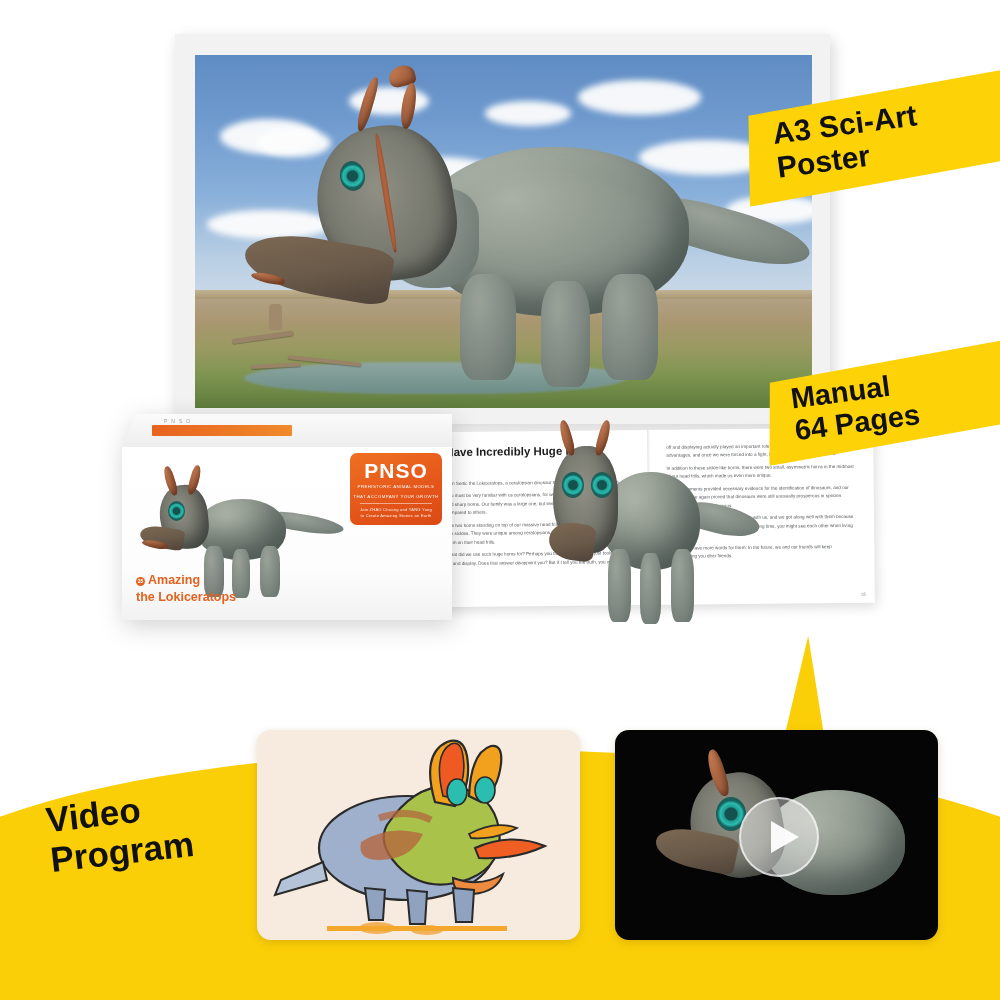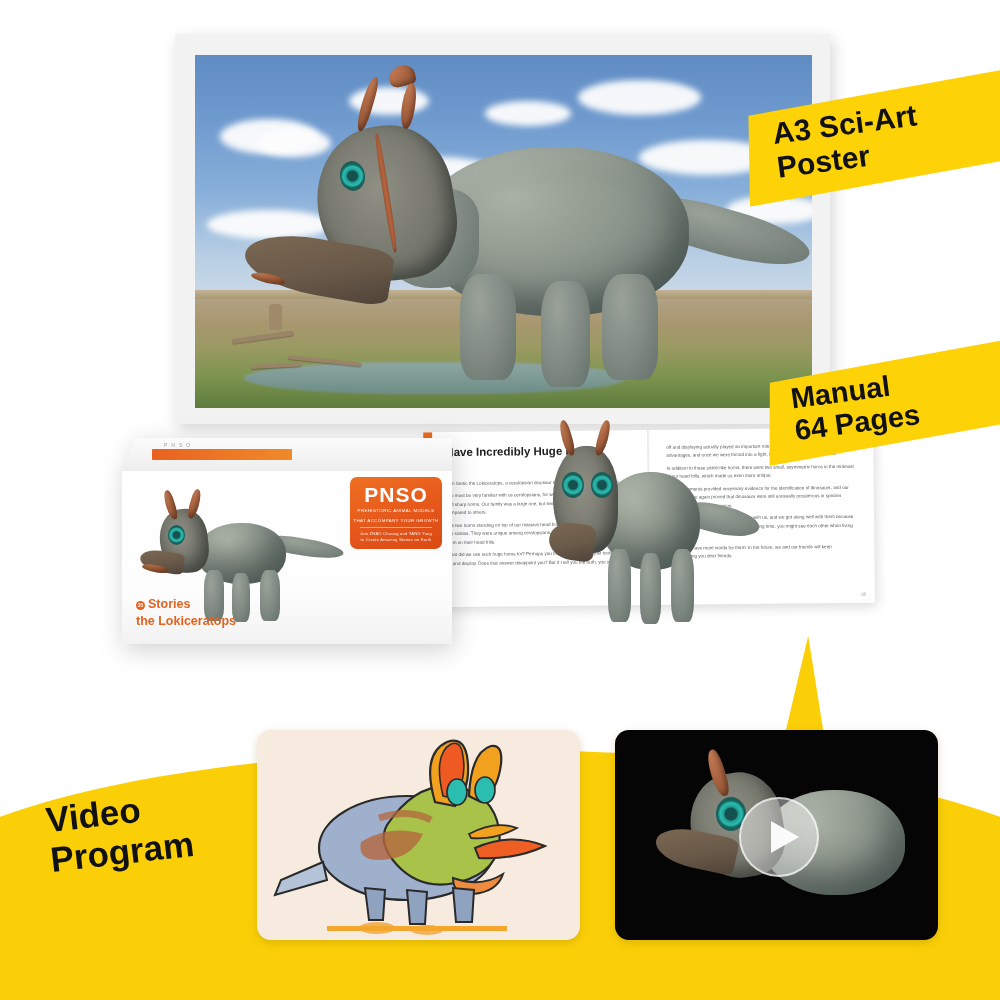--- a/index.html
+++ b/index.html
@@ -75,21 +75,21 @@
     background:linear-gradient(135deg,#c98158 0%,#b06a45 45%,#8d5134 100%);
     box-shadow:inset -2px -3px 5px rgba(70,35,18,.55);
   }
   .snout{
     position:absolute;
     background:linear-gradient(160deg,#7e6a55 0%,#6a5a49 55%,#4e4238 100%);
   }
 
   
   .boxpack{
-    position:absolute;left:122px;top:438px;width:330px;height:144px;
+    position:absolute;left:122px;top:414px;width:330px;height:144px;
     filter:drop-shadow(2px 6px 12px rgba(0,0,0,.18));
   }
   .box-top{
     position:absolute;left:0;top:0;width:100%;height:34px;
     background:linear-gradient(180deg,#fbfbfb,#ededed);
     clip-path:polygon(4% 0, 100% 0, 100% 100%, 0 100%);
     border-bottom:1px solid #e2e2e2;
   }
   .box-top-strip{
     position:absolute;left:30px;top:11px;width:140px;height:11px;
@@ -303,21 +303,21 @@
         <div class="frill" style="left:10%;top:14%;width:24%;height:46%;transform:rotate(-6deg);"></div>
         <div class="eyespot" style="left:14%;top:26%;width:17px;height:20px;"></div>
         <div class="horn" style="left:13%;top:1%;width:9px;height:30px;border-radius:60% 40% 48% 52%;transform:rotate(-18deg);"></div>
         <div class="horn" style="left:25%;top:0%;width:9px;height:30px;border-radius:40% 60% 52% 48%;transform:rotate(16deg);"></div>
         <div class="snout" style="left:0%;top:44%;width:22%;height:15%;border-radius:56% 22% 20% 60%;transform:rotate(9deg);"></div>
         <div class="horn" style="left:1%;top:54%;width:26px;height:7px;border-radius:50% 40% 40% 50%;transform:rotate(10deg);"></div>
       </div>
 
       <div class="box-name">
         <div>
-          <span class="badge-dot">35</span><span>Stories</span>
+          <span class="badge-dot">35</span><span>Amazing</span>
         </div>
         <div class="sp">the Lokiceratops</div>
       </div>
     </div>
   </div>
 
   <div class="ribbon ribbon-poster">
     <div>
       <span>A3 Sci-Art</span>
       <span>Poster</span>

